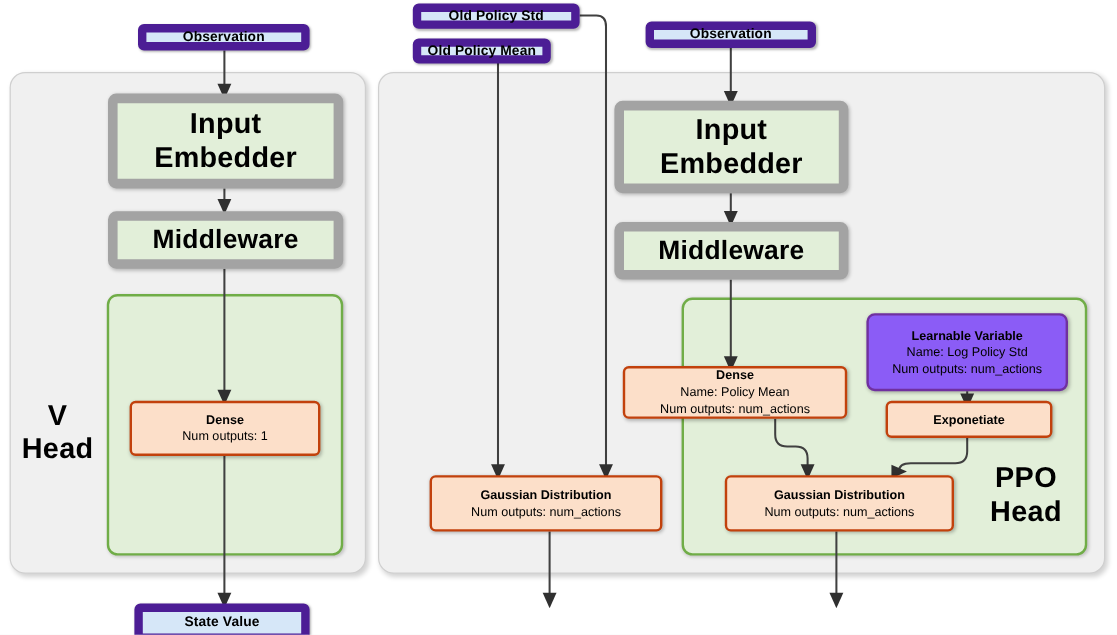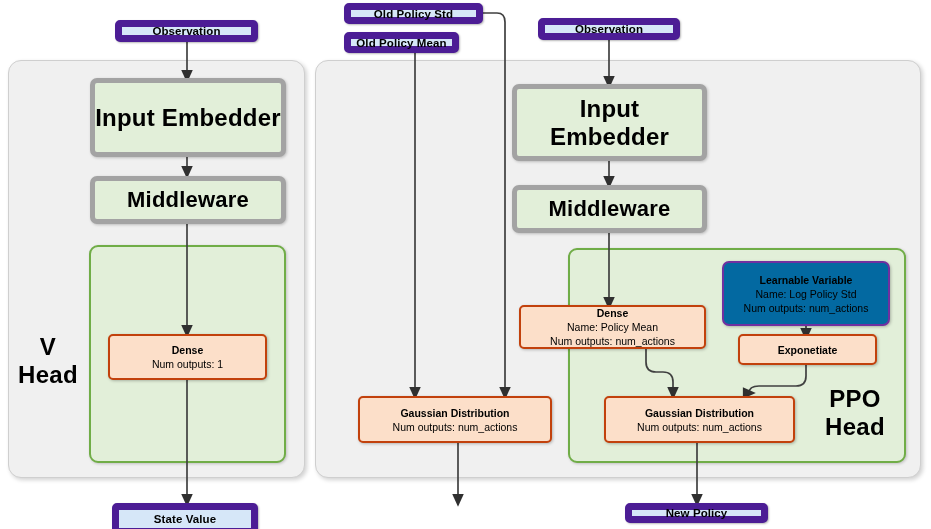--- a/index.html
+++ b/index.html
@@ -32,21 +32,21 @@
   .group-gray{
     background:#f0f0f0;
     border:1.5px solid #cfcfcf;
     border-radius:13px;
     box-shadow:2px 2px 4px rgba(0,0,0,.18);
   }
 
   
   .green-mod{
     background:#e2efd9;
-    border:5px solid #a3a3a3;
+    border:8px solid #a3a3a3;
     border-radius:7px;
     font-weight:bold;
     color:#000;
     box-shadow:1px 1px 3px rgba(0,0,0,.22);
   }
 
   
   .green-container{
     background:#e2efd9;
     border:2px solid #70ad47;
@@ -59,21 +59,21 @@
     background:#fcdfc9;
     border:2px solid #c2410c;
     border-radius:5px;
     color:#000;
     box-shadow:1px 1px 3px rgba(0,0,0,.25);
     padding:2px 4px;
   }
 
   
   .purple{
-    background:#0369a1;
+    background:#8b5cf6;
     border:2.5px solid #7030a0;
     border-radius:7px;
     color:#000;
     box-shadow:1px 1px 3px rgba(0,0,0,.25);
     padding:2px 4px;
   }
 
   .ttl{font-size:10.5px;font-weight:bold;line-height:14px;}
   .sub{font-size:10.5px;font-weight:normal;line-height:14px;}
 
@@ -210,17 +210,14 @@
   <div class="head-label" style="left:810px;top:385px;width:90px;">
     <div>PPO</div>
     <div>Head</div>
   </div>
 
   <div class="node io" style="left:112px;top:503px;width:146px;height:32px;">
     <span>State Value</span>
   </div>
 
 
-  <div class="node io" style="left:625px;top:503px;width:143px;height:20px;">
-    <span>New Policy</span>
-  </div>
 
 </div>
 
 </body></html>

